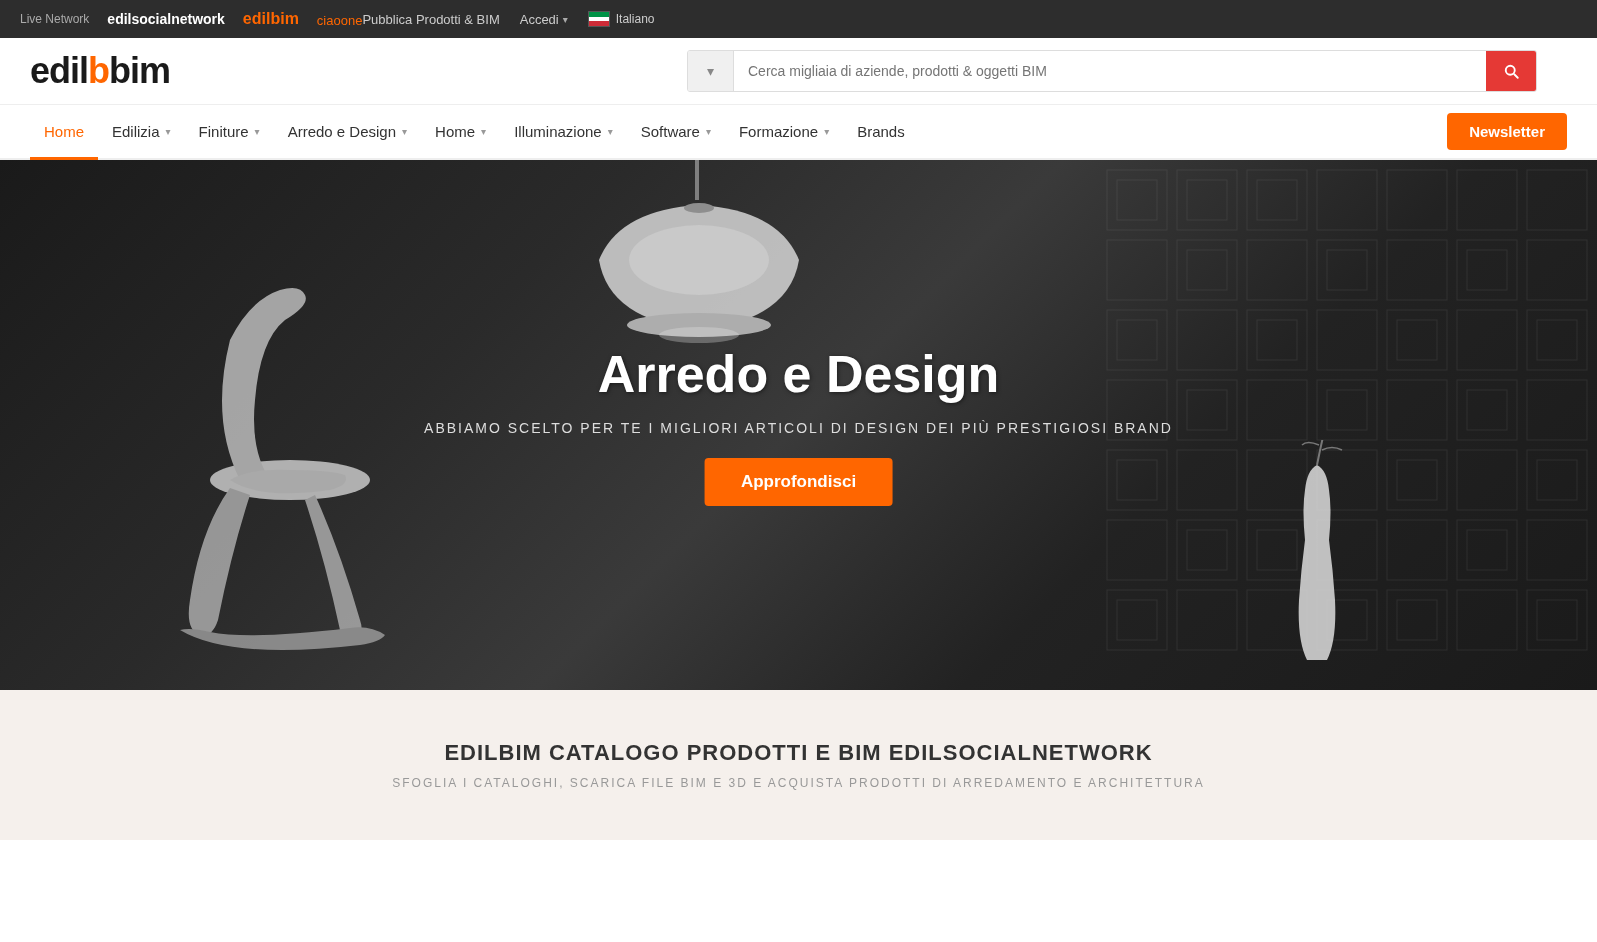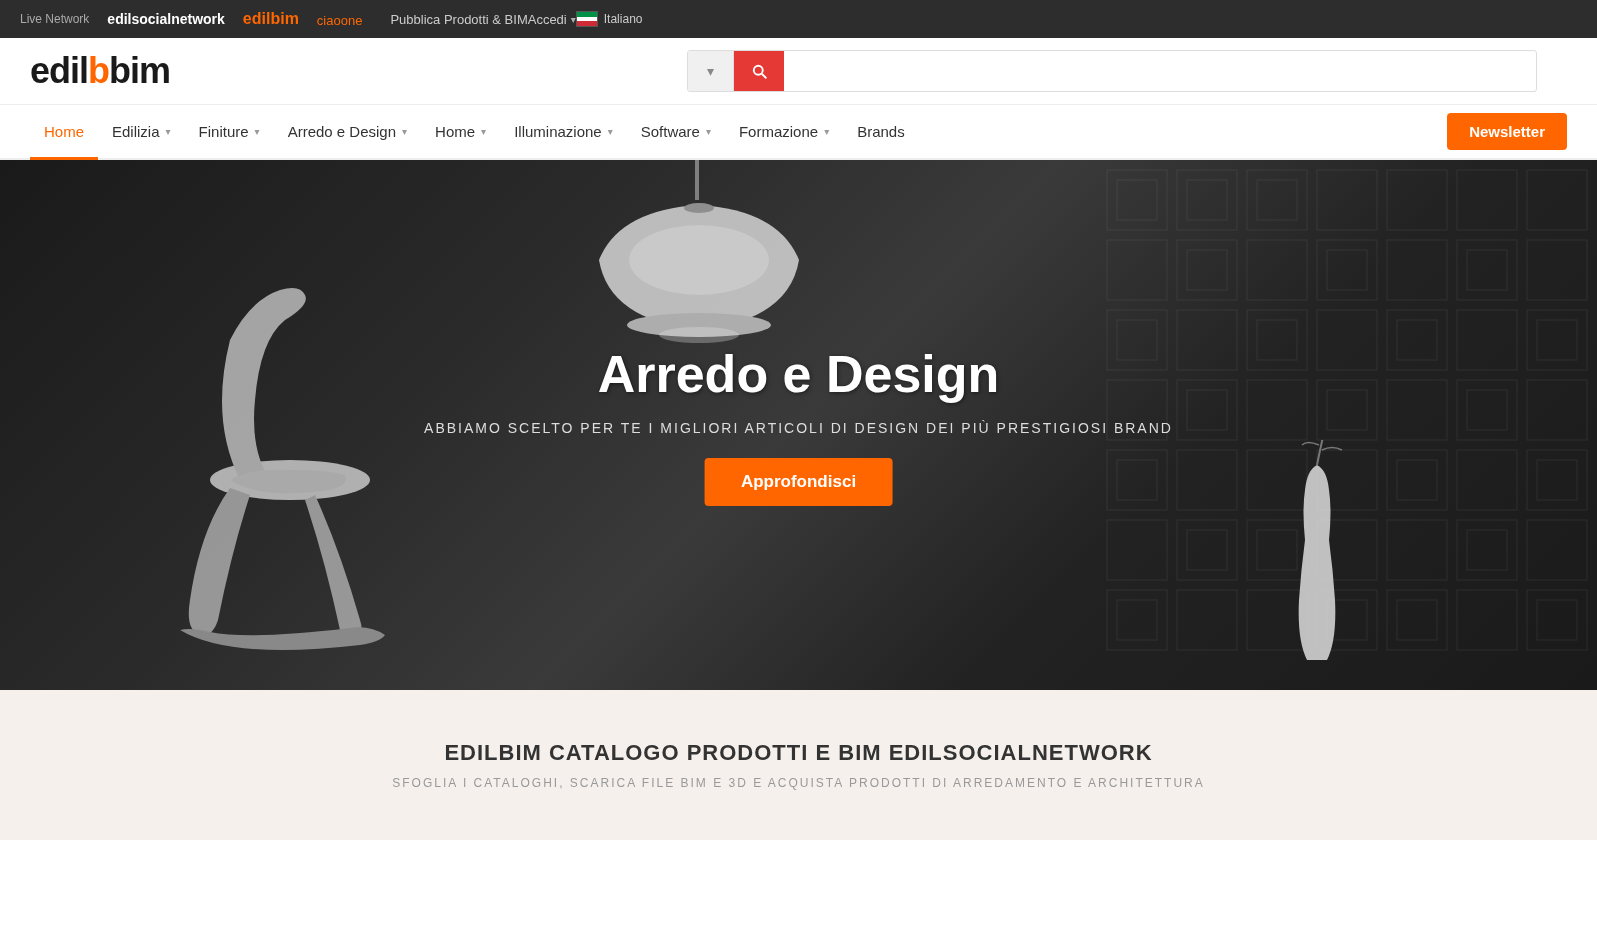--- a/index.html
+++ b/index.html
@@ -41,21 +41,21 @@
     .top-bar-left .brand-ciaone {
       color: #fff;
       font-size: 15px;
     }
     .top-bar-left .brand-ciaone span {
       color: #f60;
     }
     .top-bar-right {
       display: flex;
       align-items: center;
-      margin-left: 28px;
+      gap: 20px;
     }
     .top-bar-right .pub-link {
       color: #ccc;
       font-size: 13px;
       cursor: pointer;
     }
     .top-bar-right .accedi-btn {
       color: #ccc;
       font-size: 13px;
       cursor: pointer;
@@ -329,20 +329,21 @@
 <div class="header">
   <div class="logo">
     <span class="logo-text">
       <span>edil</span><span class="logo-dot">b</span><span>bim</span>
     </span>
   </div>
   <div class="search-bar">
     <div class="search-dropdown">
       <span style="font-size:14px;color:#888;">▾</span>
     </div>
+    <input class="search-input" type="text" placeholder="Cerca migliaia di aziende, prodotti &amp; oggetti BIM" style="">
     <button class="search-btn">
       <svg viewBox="0 0 24 24">
           <path d="M21 21l-4.35-4.35M17 11A6 6 0 1 1 5 11a6 6 0 0 1 12 0z" stroke="#fff" stroke-width="2.5" stroke-linecap="round" fill="none"></path>
         </svg>
     </button>
   </div>
 </div>
 
 <nav class="nav">
   <div class="nav-item active">

